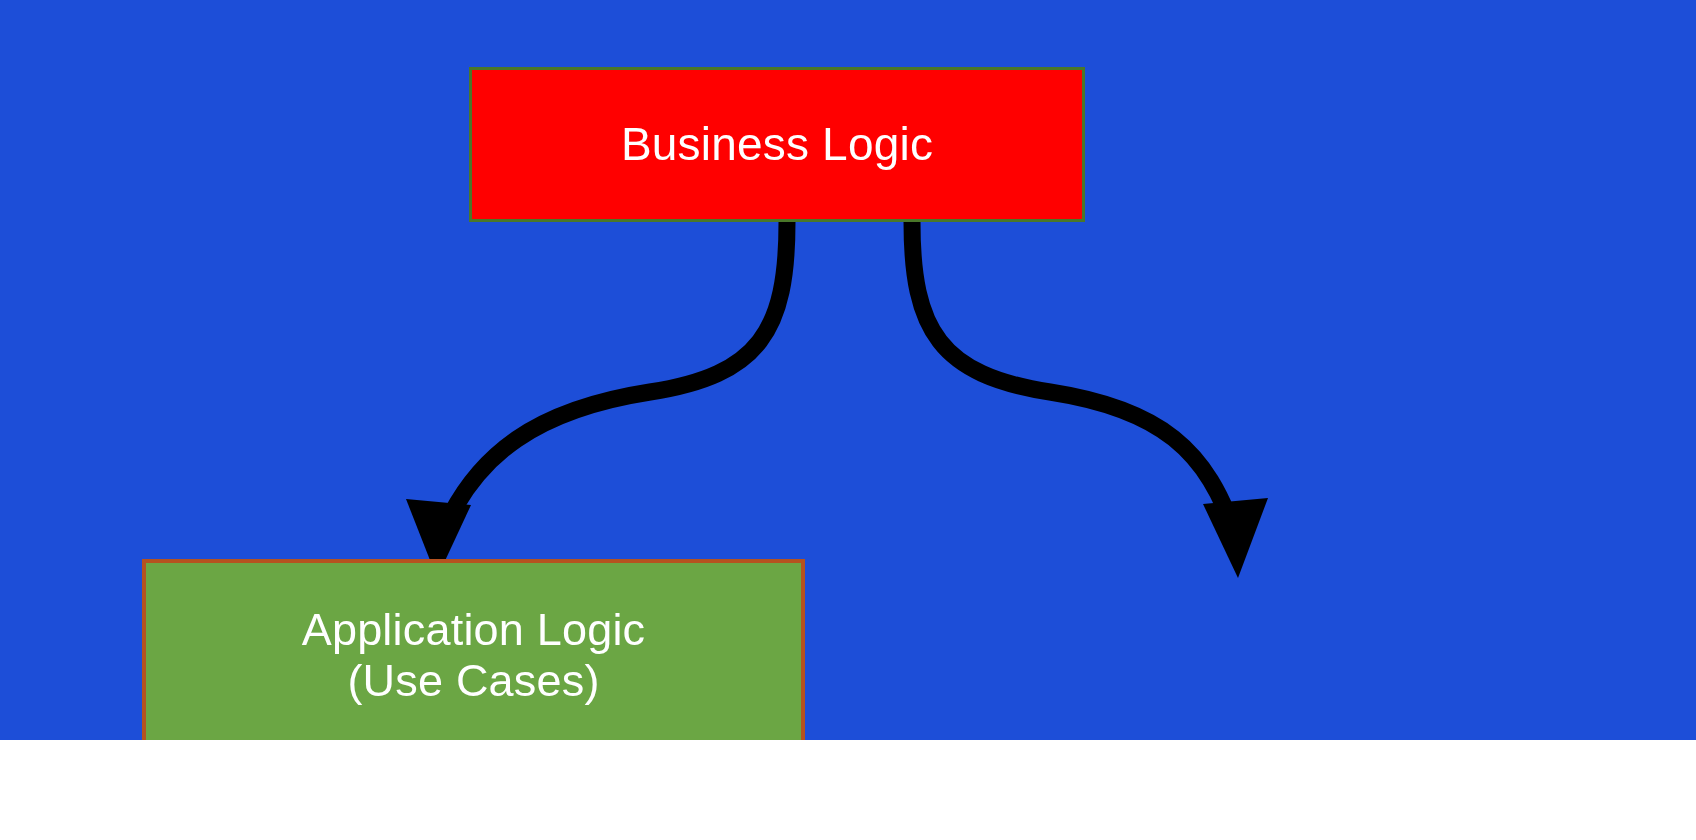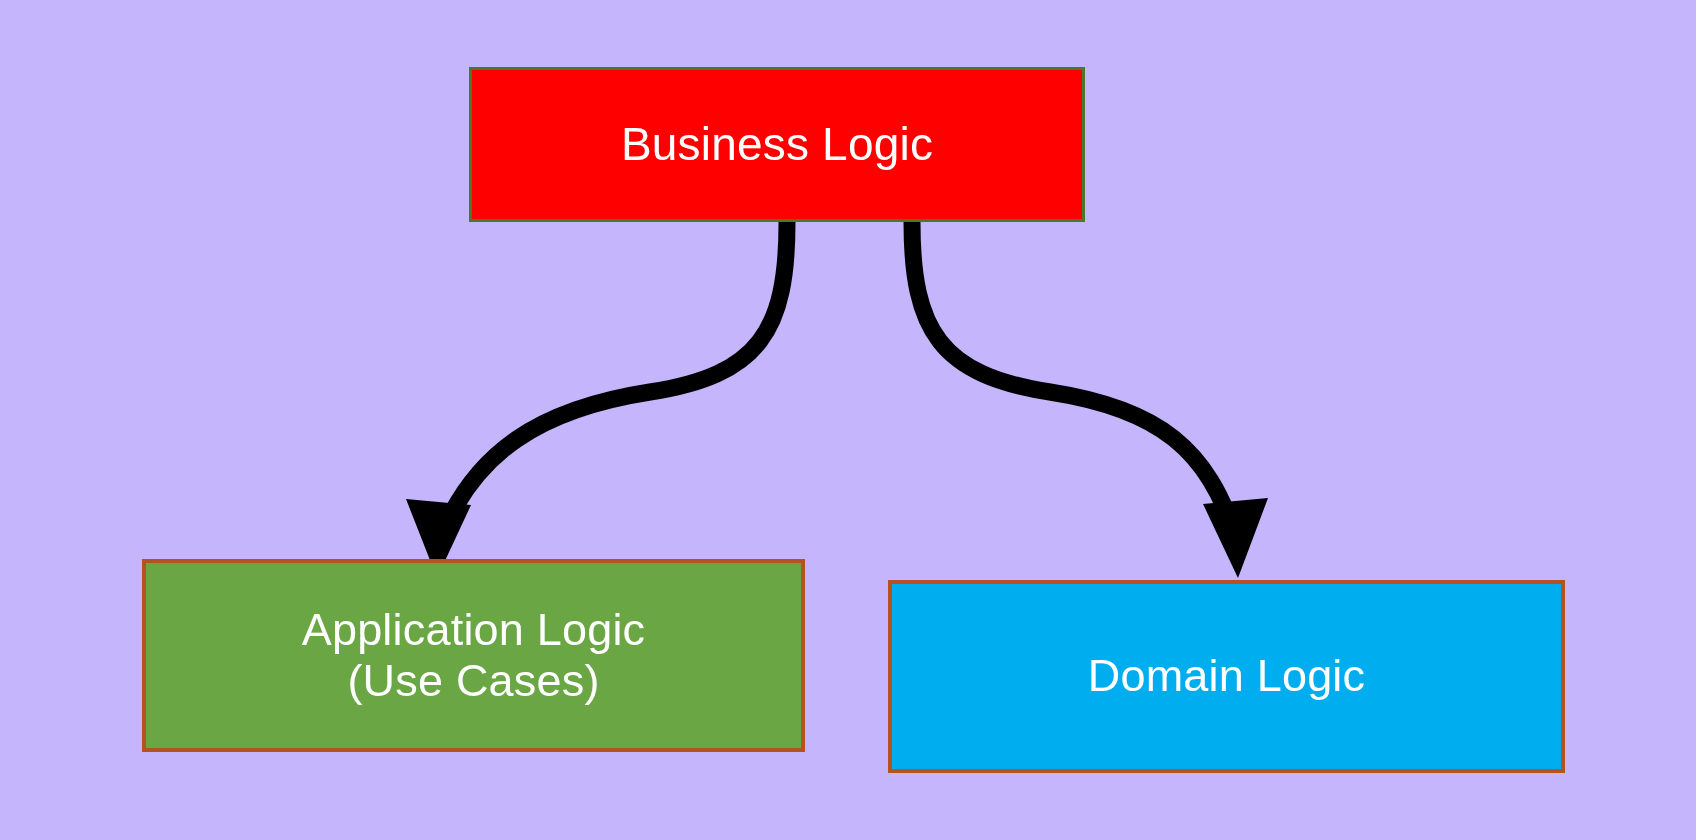--- a/index.html
+++ b/index.html
@@ -7,22 +7,22 @@
     margin: 0;
     padding: 0;
     background: #ffffff;
   }
   body {
     font-family: "Liberation Sans", "DejaVu Sans", sans-serif;
   }
   #canvas {
     position: relative;
     width: 1696px;
-    height: 840px;
-    background: #c4b5fd;
+    height: 740px;
+    background: #1d4ed8;
     overflow: hidden;
   }
   .arrows-layer {
     position: absolute;
     left: 0;
     top: 0;
     width: 1696px;
     height: 840px;
     pointer-events: none;
   }
@@ -97,17 +97,14 @@
 
   <div class="node" id="node-business-logic">
     <span class="node-label">Business Logic</span>
   </div>
 
   <div class="node" id="node-application-logic">
     <span class="node-label">Application Logic
 (Use Cases)</span>
   </div>
 
-  <div class="node" id="node-domain-logic">
-    <span class="node-label">Domain Logic</span>
-  </div>
 
 </div>
 
 </body></html>

